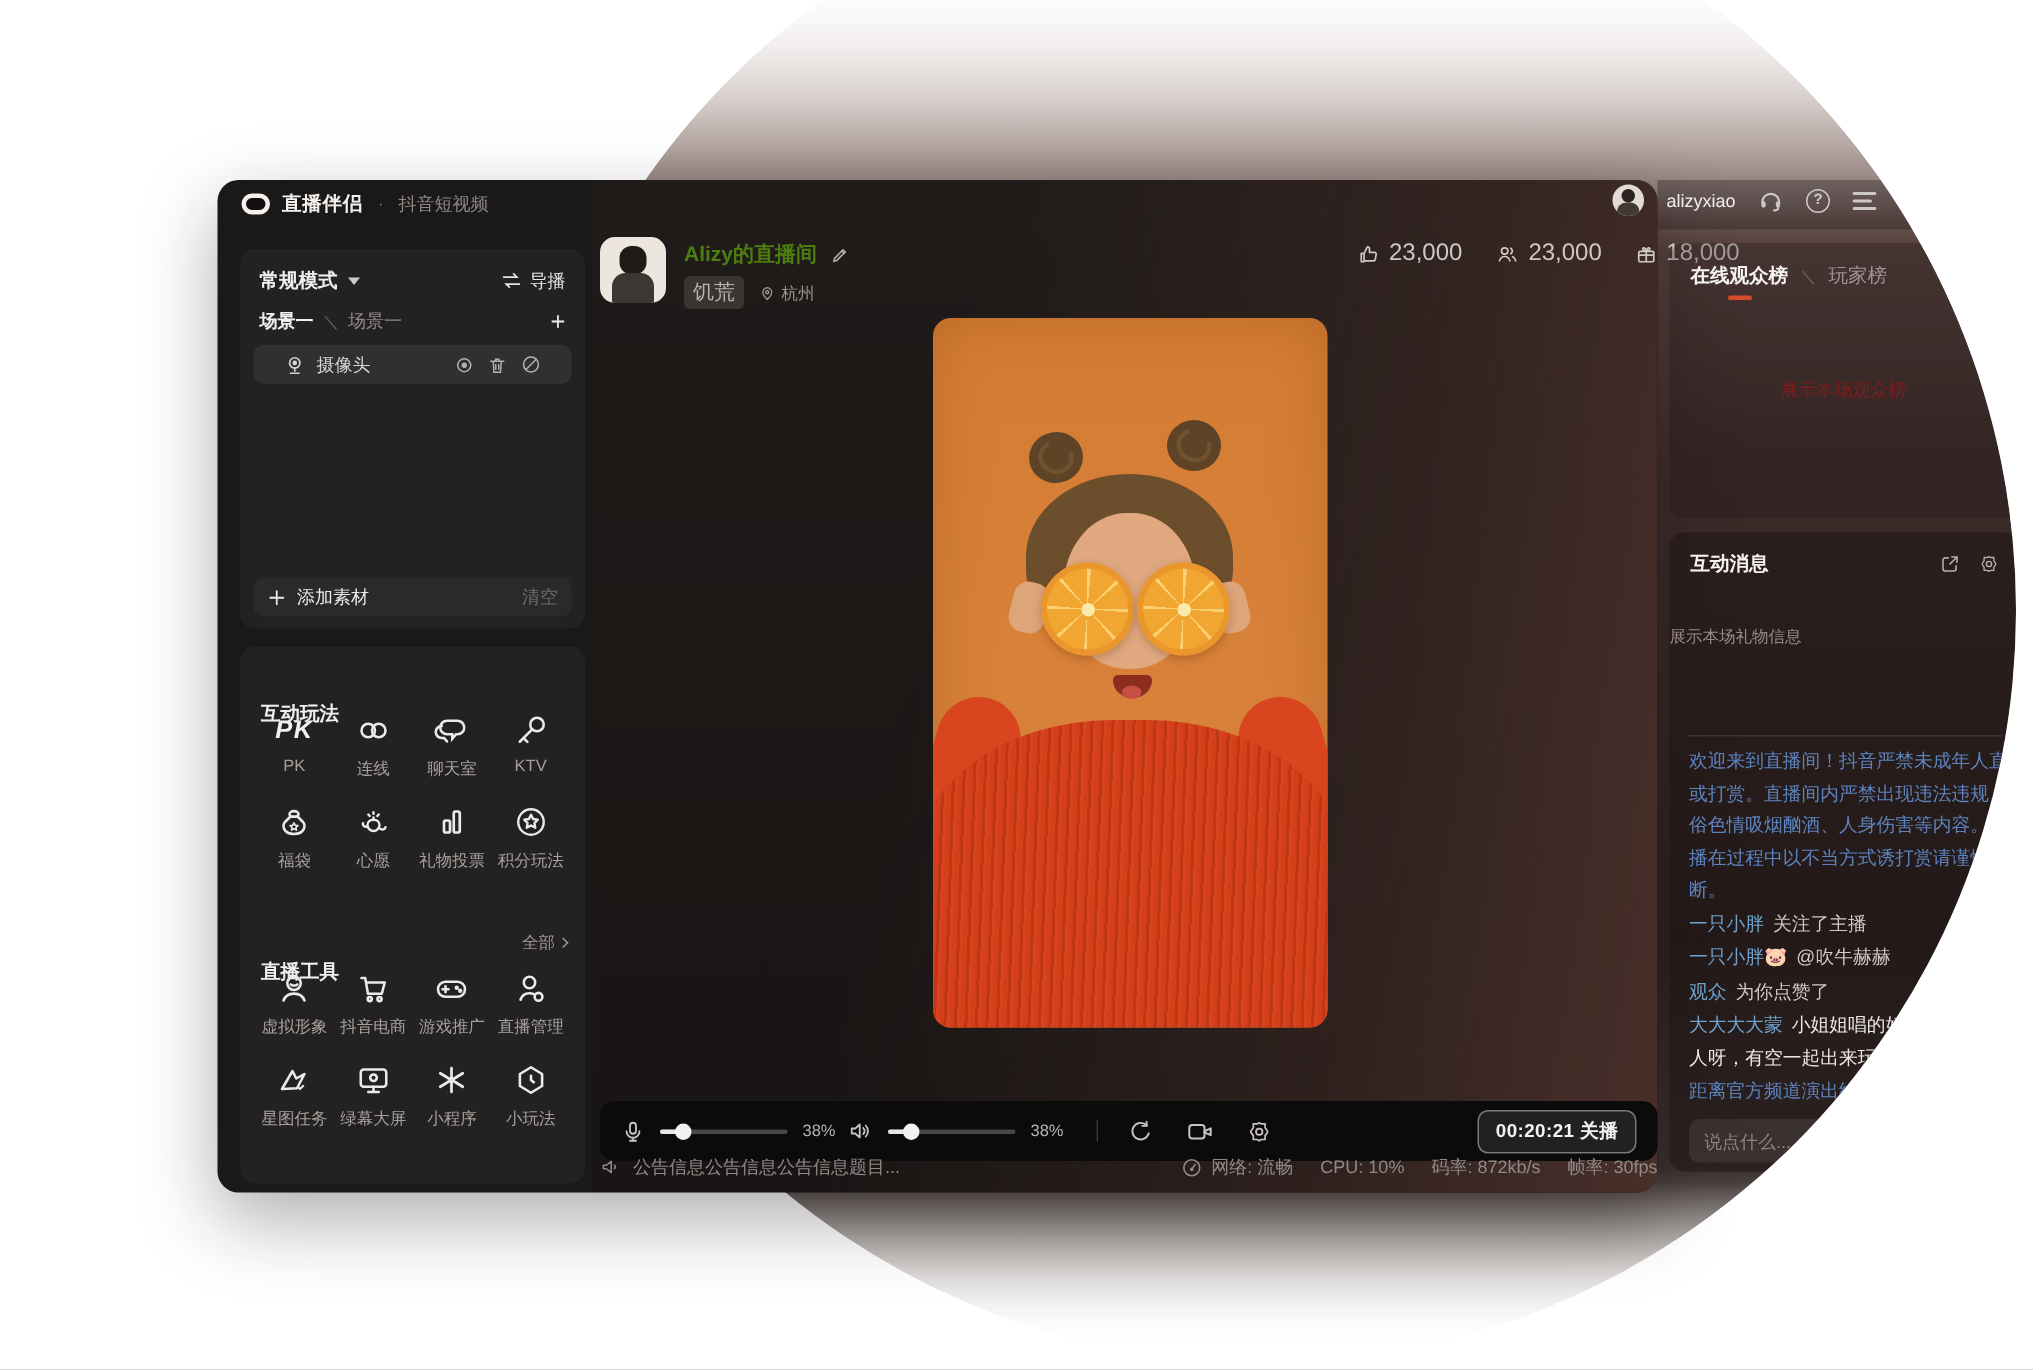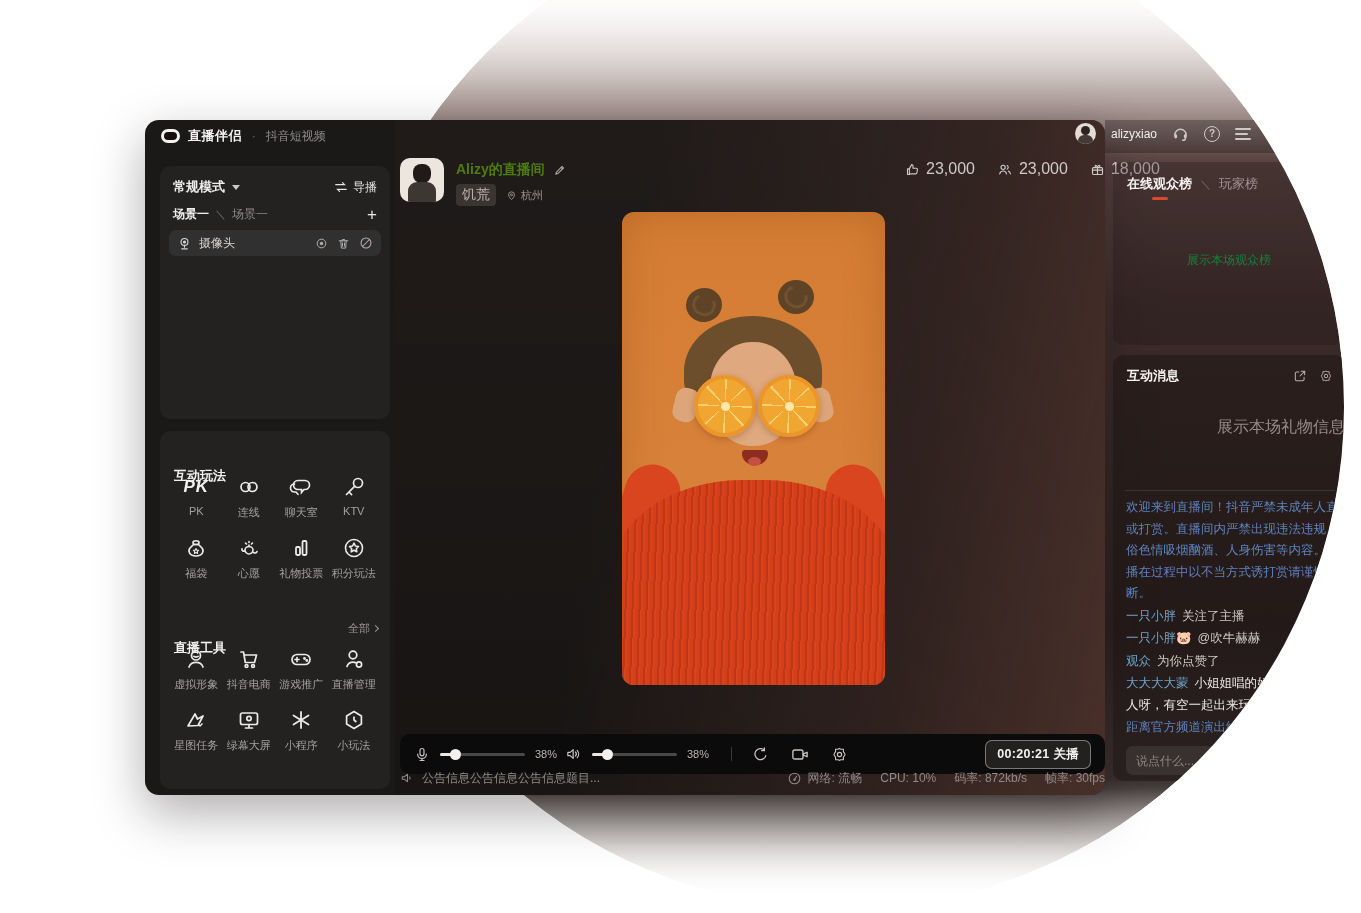--- a/index.html
+++ b/index.html
@@ -47,21 +47,21 @@
   .panel-scenes { left:15px; top:46px; width:230px; height:253px; }
   .row-mode { position:absolute; left:13px; top:12px; right:13px; display:flex; align-items:center; }
   .mode-label { font-size:13px; font-weight:bold; color:#f1efed; }
   .caret { width:0; height:0; border-left:4px solid transparent; border-right:4px solid transparent; border-top:5px solid #cfc9c6; margin-left:7px; }
   .director { margin-left:auto; display:flex; align-items:center; gap:5px; font-size:12px; color:#e8e5e3; }
   .row-scene { position:absolute; left:13px; top:40px; right:13px; display:flex; align-items:center; font-size:12px; }
   .scene-active { color:#f1efed; font-weight:bold; }
   .scene-sep { color:#6f6b69; margin:0 6px; font-size:11px; }
   .scene-other { color:#8f8a88; }
   .plus-btn { margin-left:auto; color:#e8e5e3; font-size:17px; line-height:1; font-weight:300; }
-  .source-row { position:absolute; left:9px; top:64px; width:212px; height:26px; background:#313030; border-radius:7px; display:flex; align-items:center; padding:0 8px; gap:7px; }
+  .source-row { position:absolute; left:9px; top:64px; width:212px; height:26px; background:#313030; border-radius:7px; display:flex; align-items:center; padding:0 20px; gap:7px; }
   .source-label { font-size:12px; color:#d8d4d2; }
   .source-icons { margin-left:auto; display:flex; align-items:center; gap:9px; }
   .addrow { position:absolute; left:9px; top:219px; width:212px; height:26px; background:#2b2a29; border-radius:7px; display:flex; align-items:center; padding:0 9px; gap:7px; }
   .addrow-label { font-size:12px; color:#eceae8; }
   .clear-label { margin-left:auto; font-size:12px; color:#6f6b69; }
 
   .panel-widgets { left:15px; top:311px; width:230px; height:358px; }
   .sec-title { position:absolute; left:14px; font-size:13px; font-weight:bold; color:#f1efed;margin-top:20px; }
   .all-link { position:absolute; right:12px; display:flex; align-items:center; gap:3px; font-size:11px; color:#9a9593; }
   .chev { width:5px; height:5px; border-right:1.4px solid #9a9593; border-top:1.4px solid #9a9593; transform:rotate(45deg); }
@@ -130,27 +130,27 @@
   .circle-clip > * { pointer-events:auto; }
   .topband { position:absolute; left:765px; top:215px; width:180px; height:33px; background:rgba(22,15,14,.32); }
 
   .rpanel { position:absolute; border-radius:10px; }
   .rank-panel { left:773px; top:257px; width:232px; height:183px; background:rgba(25,17,16,.25); }
   .rank-tabs { position:absolute; left:14px; top:13px; display:flex; align-items:center; font-size:13px; }
   .rtab-active { color:#f5f2f0; font-weight:bold; position:relative; }
   .rtab-active .underline { position:absolute; left:50%; bottom:-7px; width:16px; height:3px; margin-left:-8px; border-radius:2px; background:#d94a2b; }
   .rtab-sep { color:#7a6a68; margin:0 8px; font-size:11px; }
   .rtab { color:#a39392; }
-  .rank-empty { position:absolute; left:0; top:90px; width:100%; text-align:center; font-size:12px; color:#15803d; }
+  .rank-empty { position:absolute; left:0; top:90px; width:100%; text-align:center; font-size:12px; color:#7f1d1d; }
 
   .msg-panel { left:773px; top:450px; width:232px; height:426px; background:rgba(28,19,18,.5); }
   .msg-head { position:absolute; left:14px; right:12px; top:12px; display:flex; align-items:center; }
   .msg-title { font-size:13px; font-weight:bold; color:#f5f2f0; }
   .msg-head-icons { margin-left:auto; display:flex; align-items:center; gap:12px; }
-  .msg-empty { position:absolute; left:0; top:62px; width:100%; text-align:right; font-size:16px; color:#98898a; }
+  .msg-empty { position:absolute; left:0; top:62px; width:100%; text-align:left; font-size:11px; color:#98898a; }
   .msg-divider { position:absolute; left:12px; right:10px; top:135px; height:1px; background:rgba(255,255,255,.10); }
   .msgs { position:absolute; left:13px; top:142px; width:228px; font-size:12.5px; line-height:21.5px; }
   .msg { margin-bottom:1px; }
   .m-sys { color:#5d83bf; }
   .m-user { color:#6fa2ca; margin-right:6px; }
   .m-ev { color:#cfc8c5; }
   .m-chat { color:#ece7e4; }
   .say-input { position:absolute; left:13px; top:391px; width:205px; height:29px; background:rgba(255,255,255,.08); border:none; outline:none;
     border-radius:7px; padding:0 10px; font-size:12px; color:#d8d2cf; font-family:inherit; }
   .say-input::placeholder { color:#90837f; }
@@ -223,20 +223,27 @@
             </svg>
           <svg width="13" height="13" viewBox="0 0 24 24" fill="none" stroke="#b5b0ae" stroke-width="1.8" stroke-linecap="round">
               <path d="M4 7h16M10 7V4.5h4V7M7 7l1 13.5h8L17 7M10.2 11v6M13.8 11v6"></path>
             </svg>
           <svg width="14" height="14" viewBox="0 0 24 24" fill="none" stroke="#b5b0ae" stroke-width="1.8" stroke-linecap="round">
               <circle cx="12" cy="12" r="8.5"></circle>
               <path d="M6 18 18 6"></path>
             </svg>
         </span>
       </div>
+      <div class="addrow">
+        <svg width="13" height="13" viewBox="0 0 24 24" stroke="#eceae8" stroke-width="2.2" stroke-linecap="round">
+            <path d="M12 4v16M4 12h16"></path>
+          </svg>
+        <span class="addrow-label">添加素材</span>
+        <span class="clear-label">清空</span>
+      </div>
     </div>
 
     <div class="panel panel-widgets">
       <div class="sec-title" style="top:16px;">互动玩法</div>
       <div class="grid" style="top:44px;">
         <div class="gitem">
           <span class="gicon pk-text">PK</span>
           <span class="glabel">PK</span>
         </div>
         <div class="gitem">

